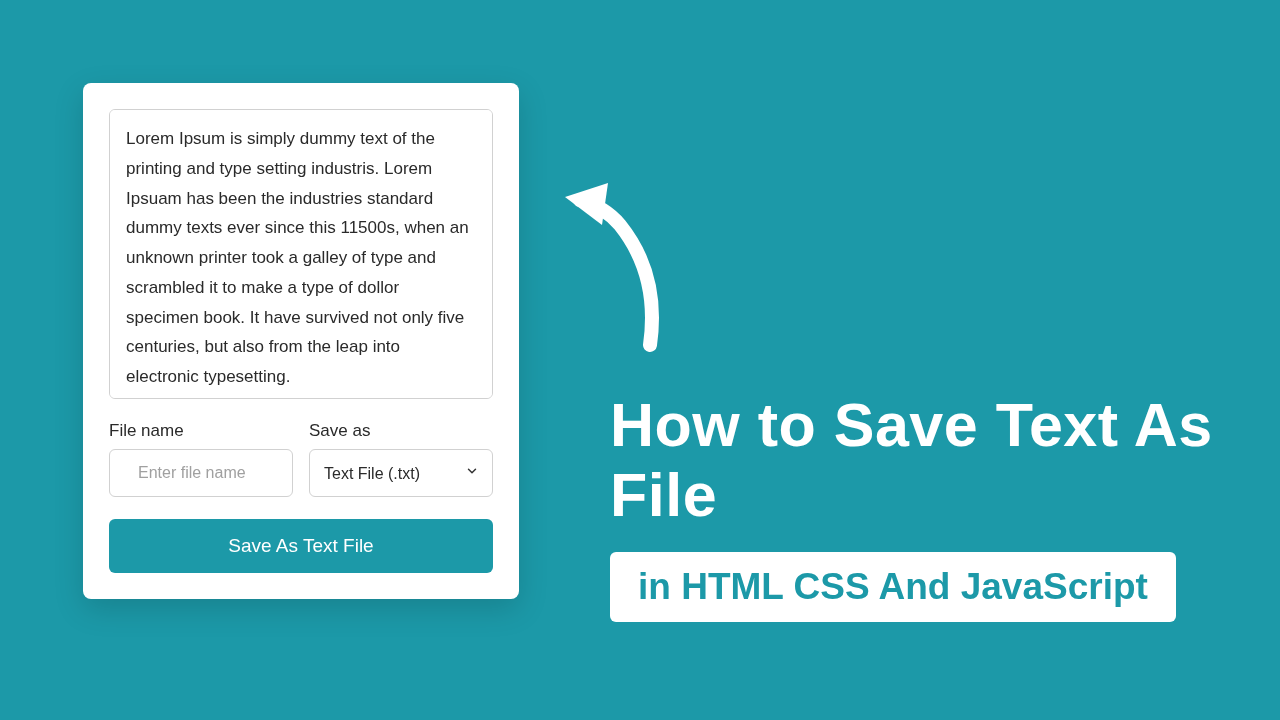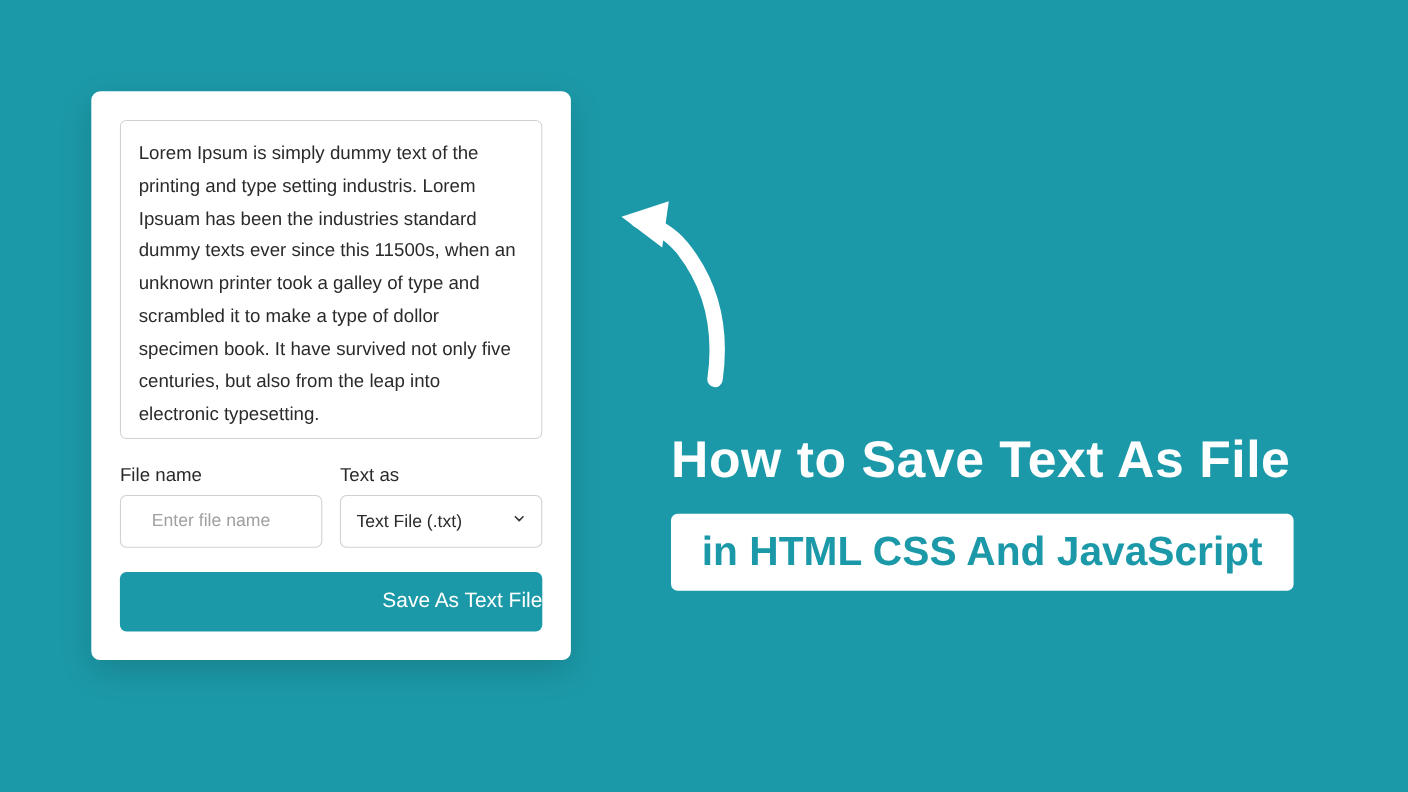--- a/index.html
+++ b/index.html
@@ -107,38 +107,37 @@
       width: 100%;
       height: 54px;
       margin-top: 22px;
       background-color: #1c99a8;
       color: #ffffff;
       border: none;
       border-radius: 6px;
       font-size: 19px;
       font-weight: 500;
       cursor: pointer;
-      text-align: right;
     }
 
     .arrow-graphic {
       position: absolute;
       left: 560px;
       top: 175px;
     }
 
     .headline-container {
       position: absolute;
       left: 610px;
       top: 390px;
     }
 
     .headline {
       color: #ffffff;
-      font-size: 47px;
+      font-size: 61px;
       font-weight: 700;
       letter-spacing: 0.5px;
     }
 
     .subtitle-box {
       display: inline-block;
       background-color: #ffffff;
       color: #1c99a8;
       font-size: 37px;
       font-weight: 700;
@@ -152,21 +151,21 @@
 
 <div class="card">
   <textarea class="textarea-field" style="">Lorem Ipsum is simply dummy text of the printing and type setting industris. Lorem Ipsuam has been the industries standard dummy texts ever since this 11500s, when an unknown printer took a galley of type and scrambled it to make a type of dollor specimen book. It have survived not only five centuries, but also from the leap into electronic typesetting.</textarea>
 
   <div class="row">
     <div class="col">
       <label class="field-label">File name</label>
       <input type="text" class="text-input" placeholder="Enter file name" style="">
     </div>
     <div class="col">
-      <label class="field-label">Text as</label>
+      <label class="field-label">Save as</label>
       <div class="select-wrapper">
         <select class="select-field">
           <option>Text File (.txt)</option>
         </select>
         <span class="chevron">
           <svg width="14" height="14" viewBox="0 0 24 24" fill="none" stroke="#333" stroke-width="2.5" stroke-linecap="round" stroke-linejoin="round">
             <polyline points="6 9 12 15 18 9"></polyline>
           </svg>
         </span>
       </div>

